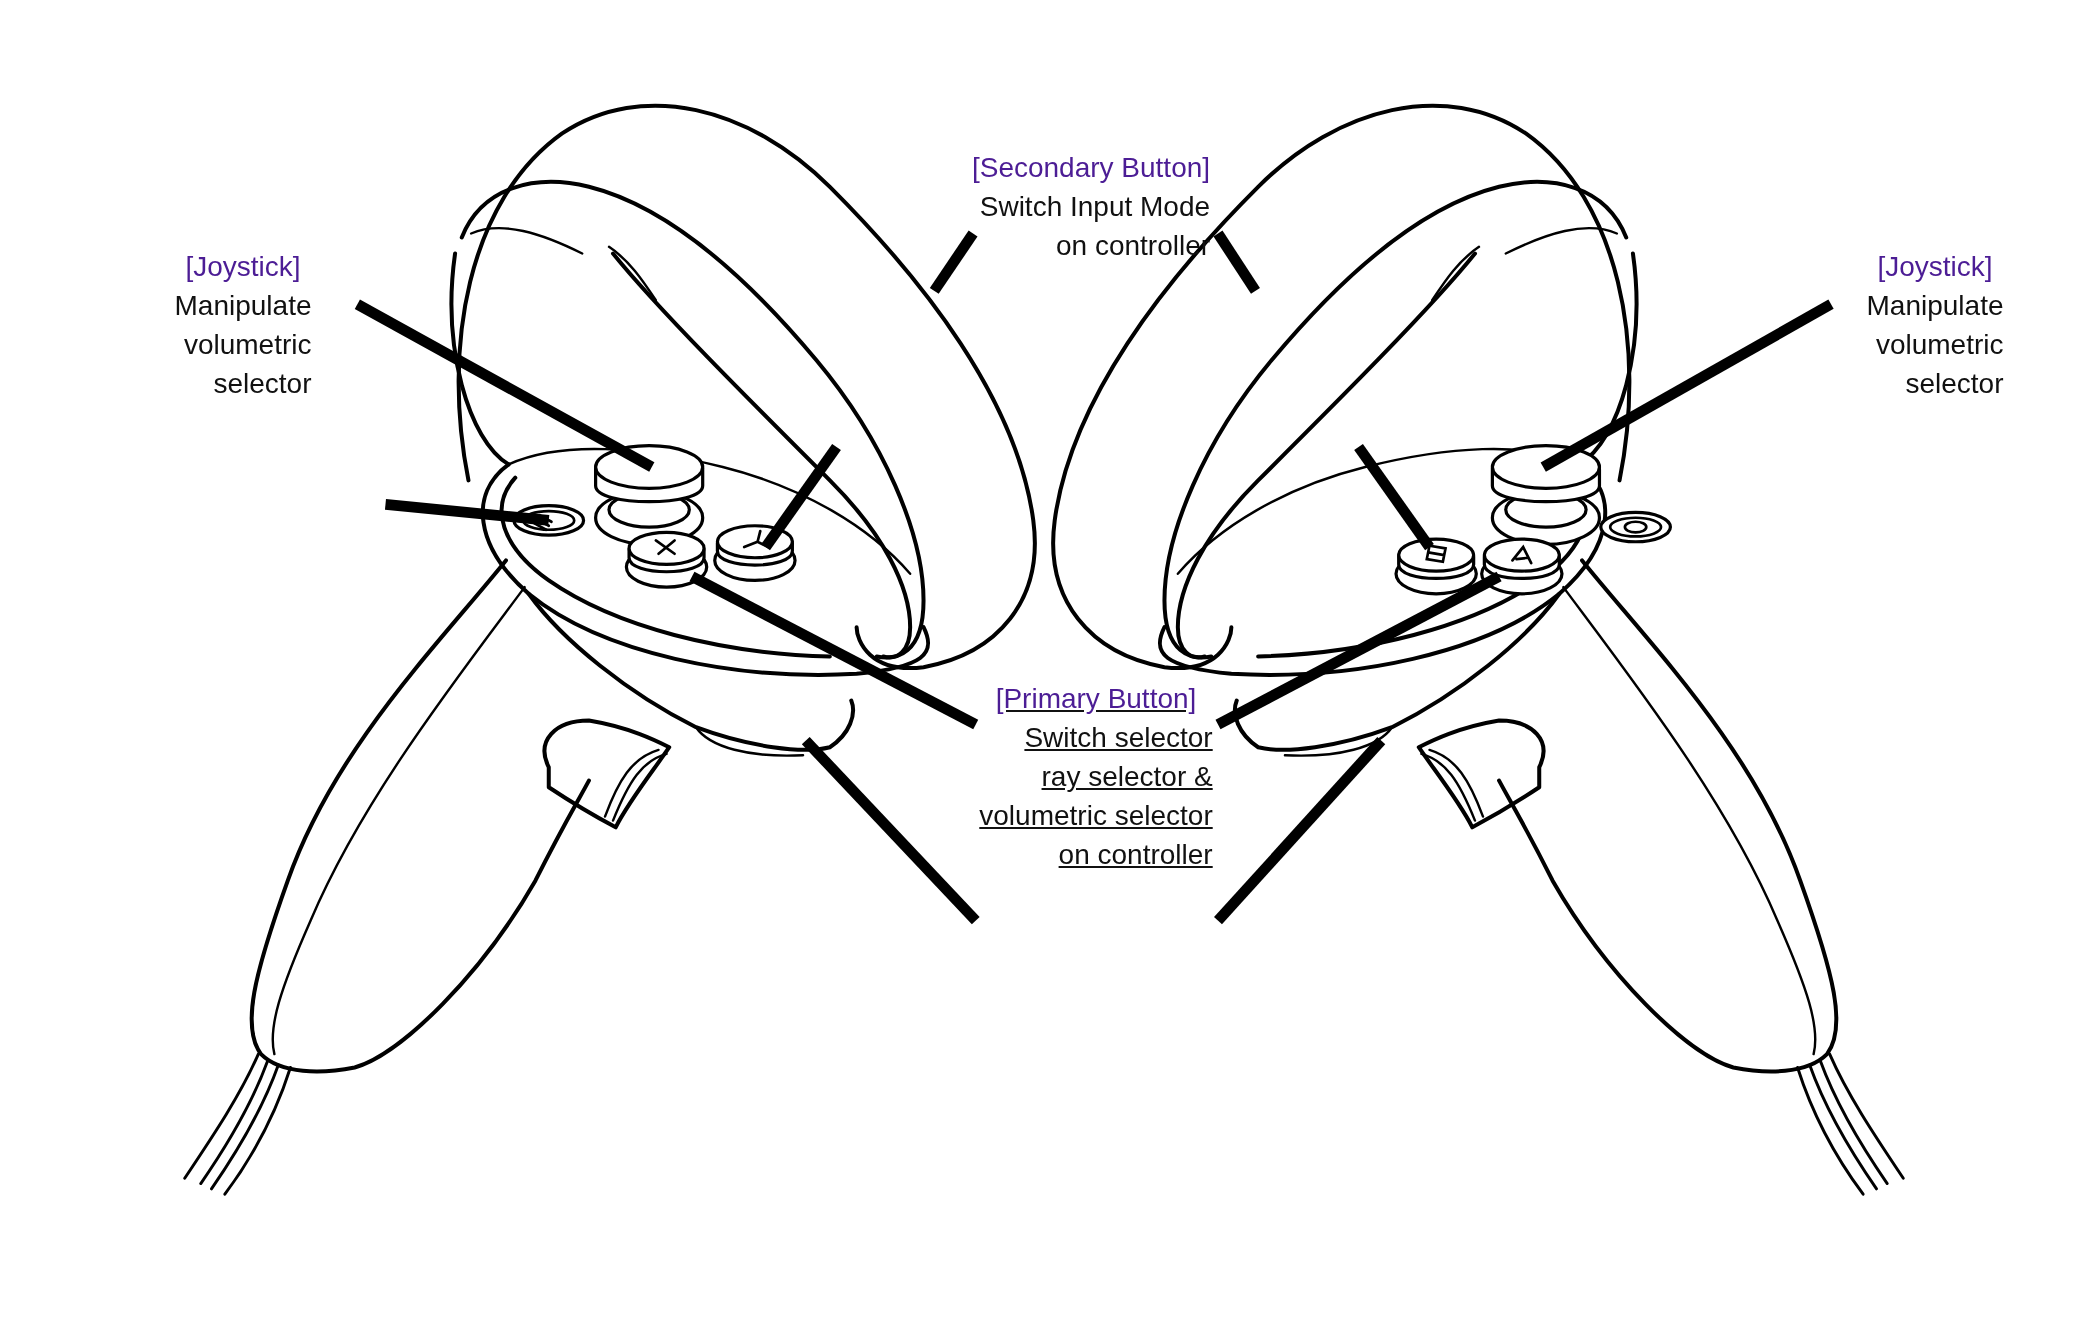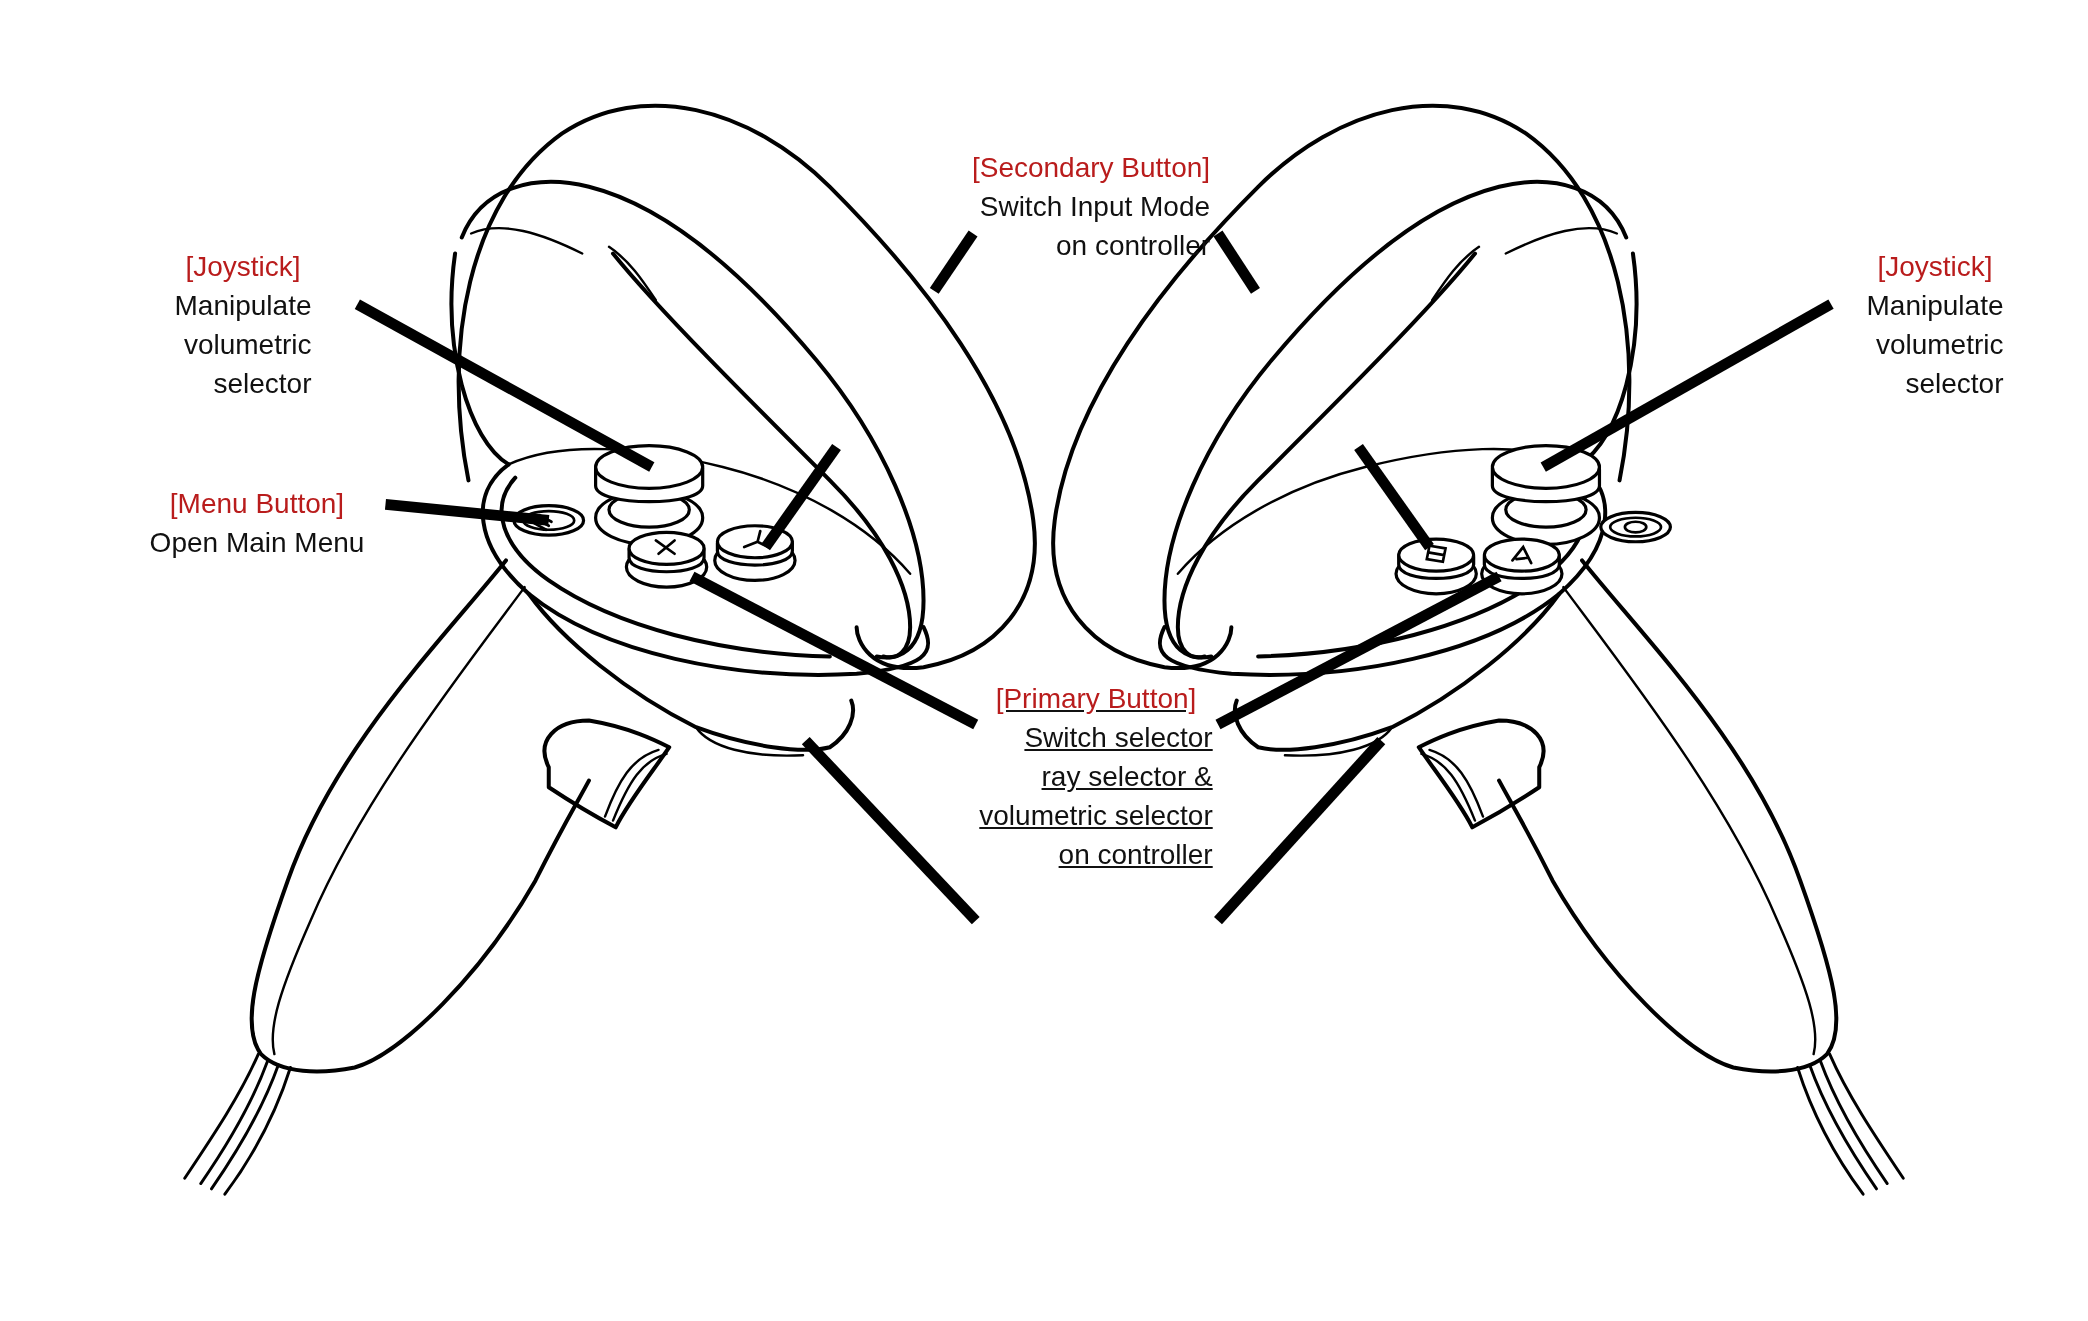--- a/index.html
+++ b/index.html
@@ -9,21 +9,21 @@
   .label {
     position: absolute;
     text-align: center;
     font-family: "Liberation Sans", "DejaVu Sans", sans-serif;
     font-size: 28px;
     line-height: 39px;
     color: #111111;
     white-space: nowrap;
     transform: translateX(-50%);
   }
-  .label .tag { color: #b91c1c; display: block; }
+  .label .tag { color: #4c1d95; display: block; }
   .label .line { display: block; text-align: right; }
   .ol { fill: none; stroke: #000; stroke-width: 3; stroke-linejoin: round; stroke-linecap: round; }
   .thin { fill: none; stroke: #000; stroke-width: 1.8; stroke-linecap: round; }
   .fillw { fill: #fff; stroke: #000; stroke-width: 3; }
   .leader { stroke: #000; stroke-width: 8; stroke-linecap: butt; fill: none; }
   .glyph { fill: none; stroke: #000; stroke-width: 2; stroke-linecap: round; }
 </style>
 </head>
 <body>
 
@@ -167,24 +167,20 @@
     <span class="line">selector</span>
   </div>
 
   <div class="label" style="left:1935px; top:247px;">
     <span class="tag">[Joystick]</span>
     <span class="line">Manipulate</span>
     <span class="line">volumetric</span>
     <span class="line">selector</span>
   </div>
 
-  <div class="label" style="left:257px; top:484px;">
-    <span class="tag">[Menu Button]</span>
-    <span class="line">Open Main Menu</span>
-  </div>
 
   <div class="label" style="left:1096px; top:679px;text-decoration:underline;">
     <span class="tag">[Primary Button]</span>
     <span class="line">Switch selector</span>
     <span class="line">ray selector &amp;</span>
     <span class="line">volumetric selector</span>
     <span class="line">on controller</span>
   </div>
 
 

